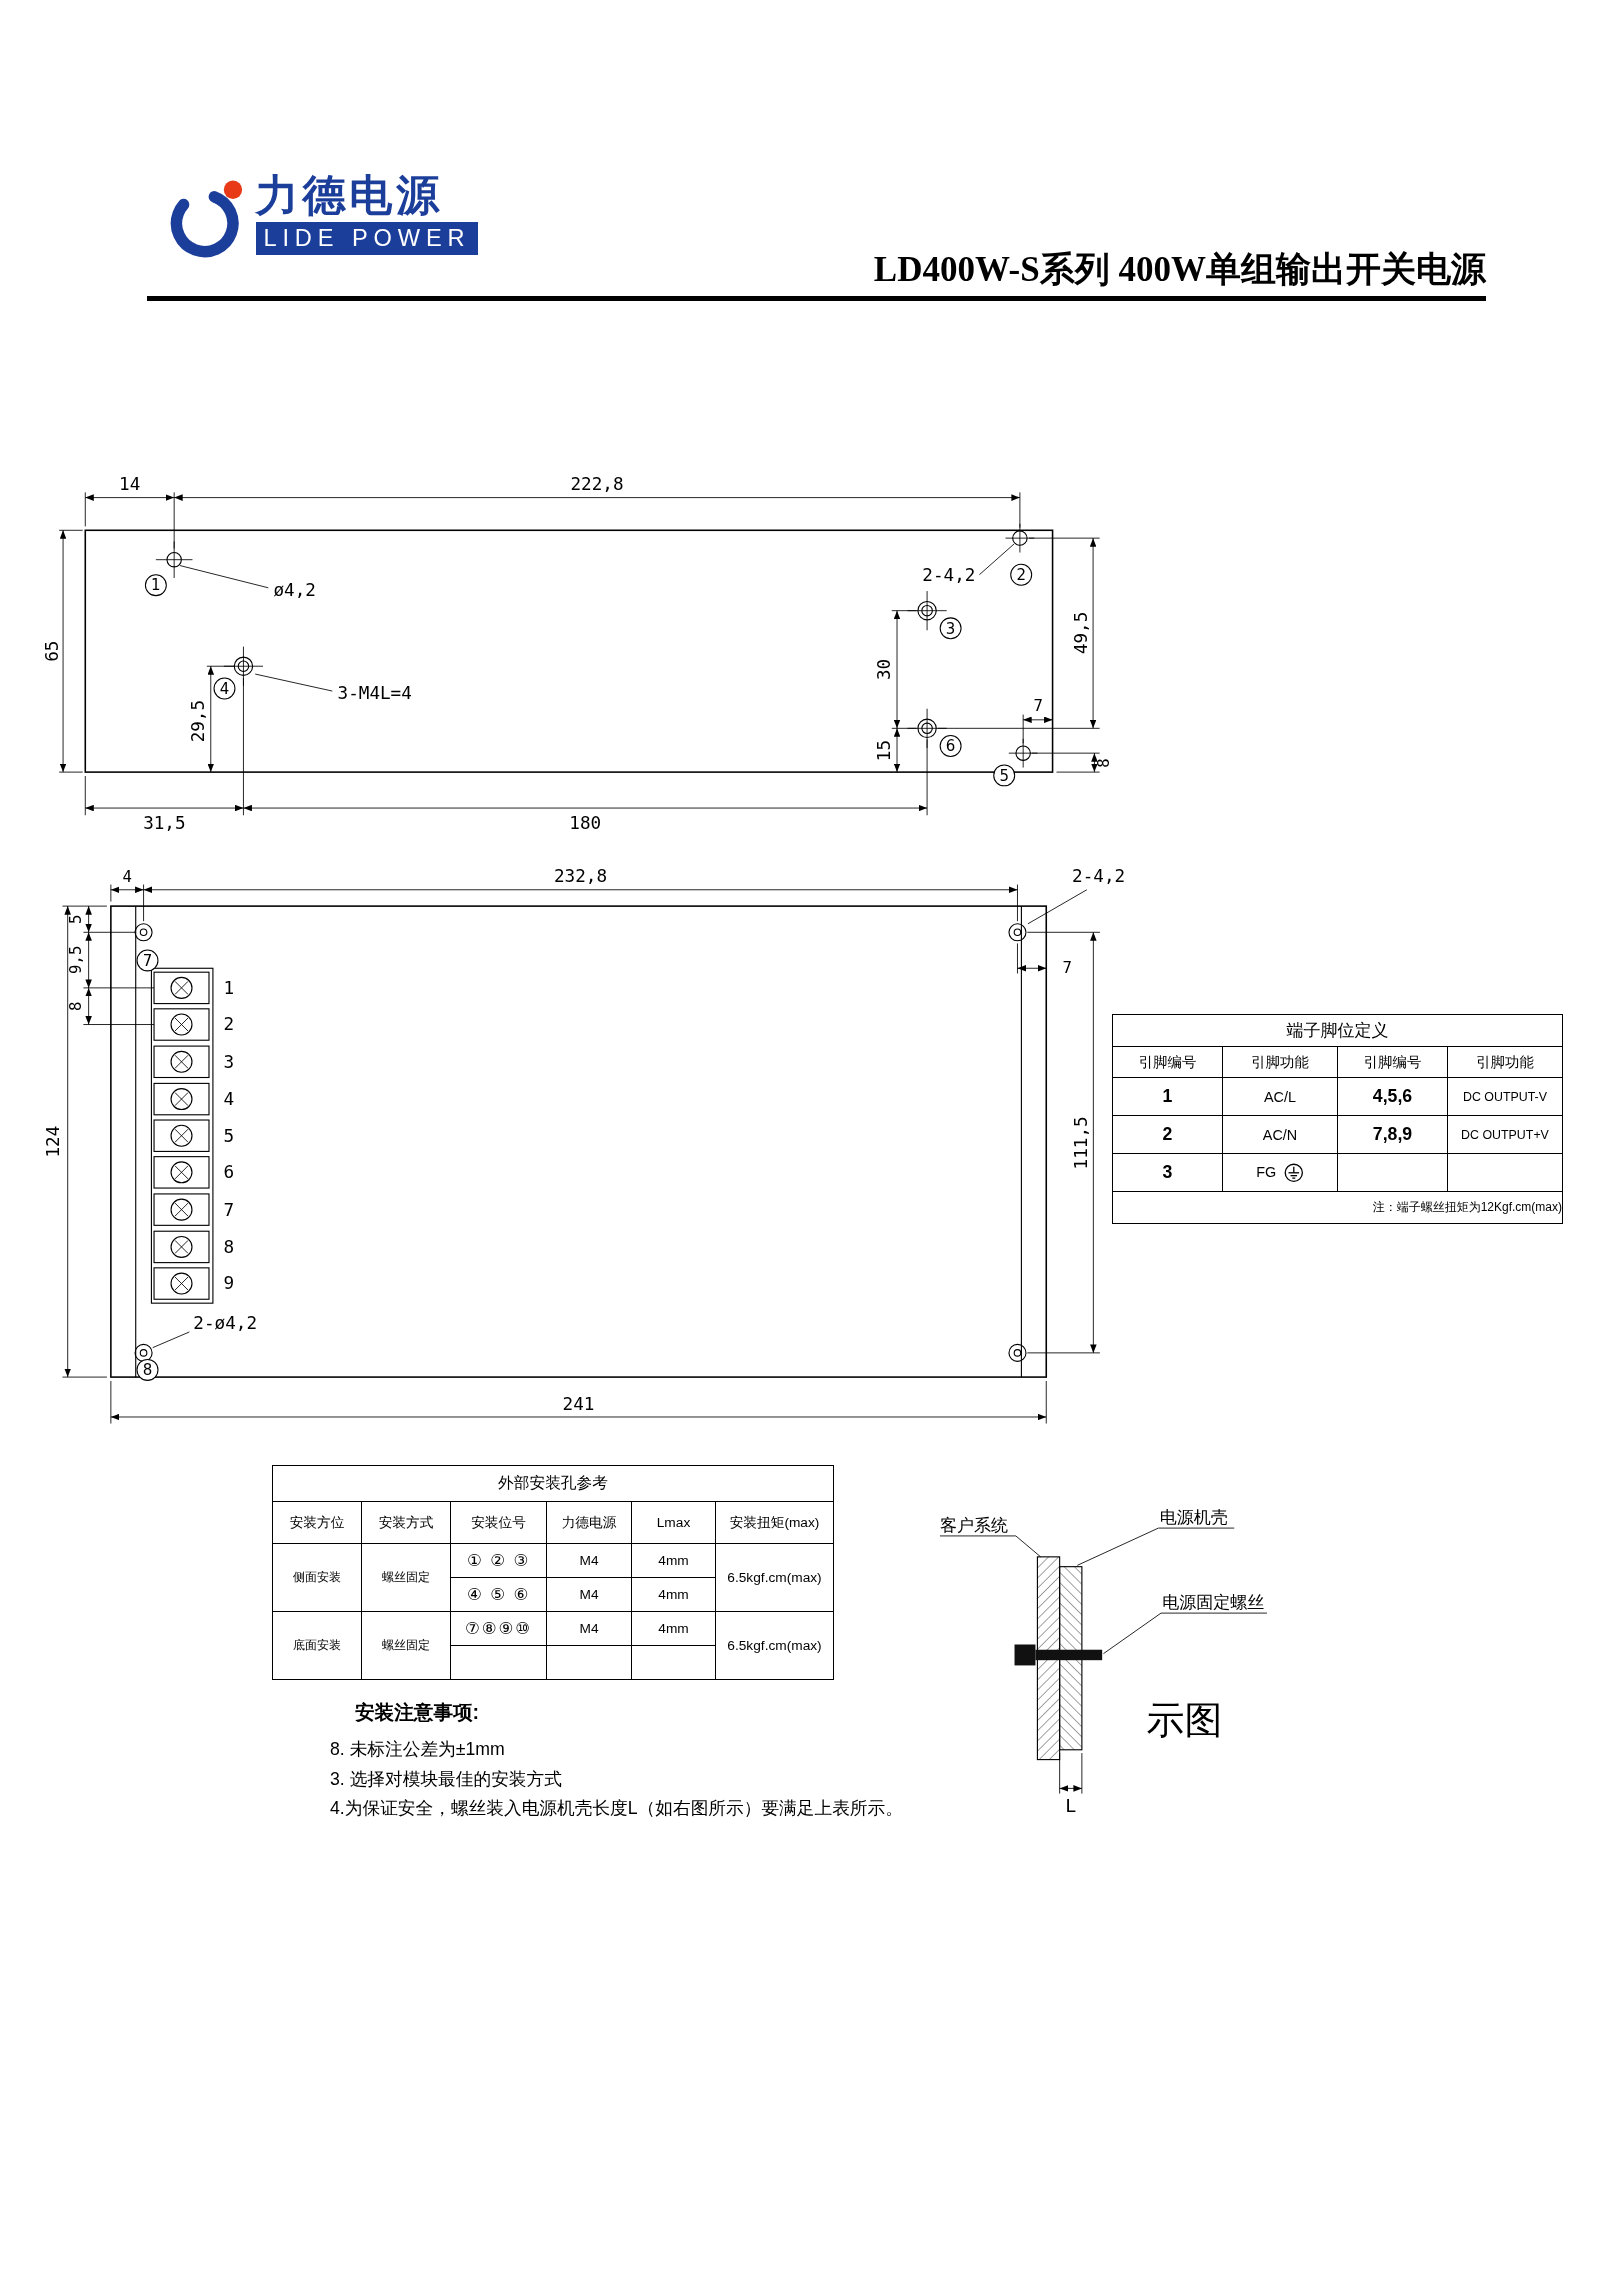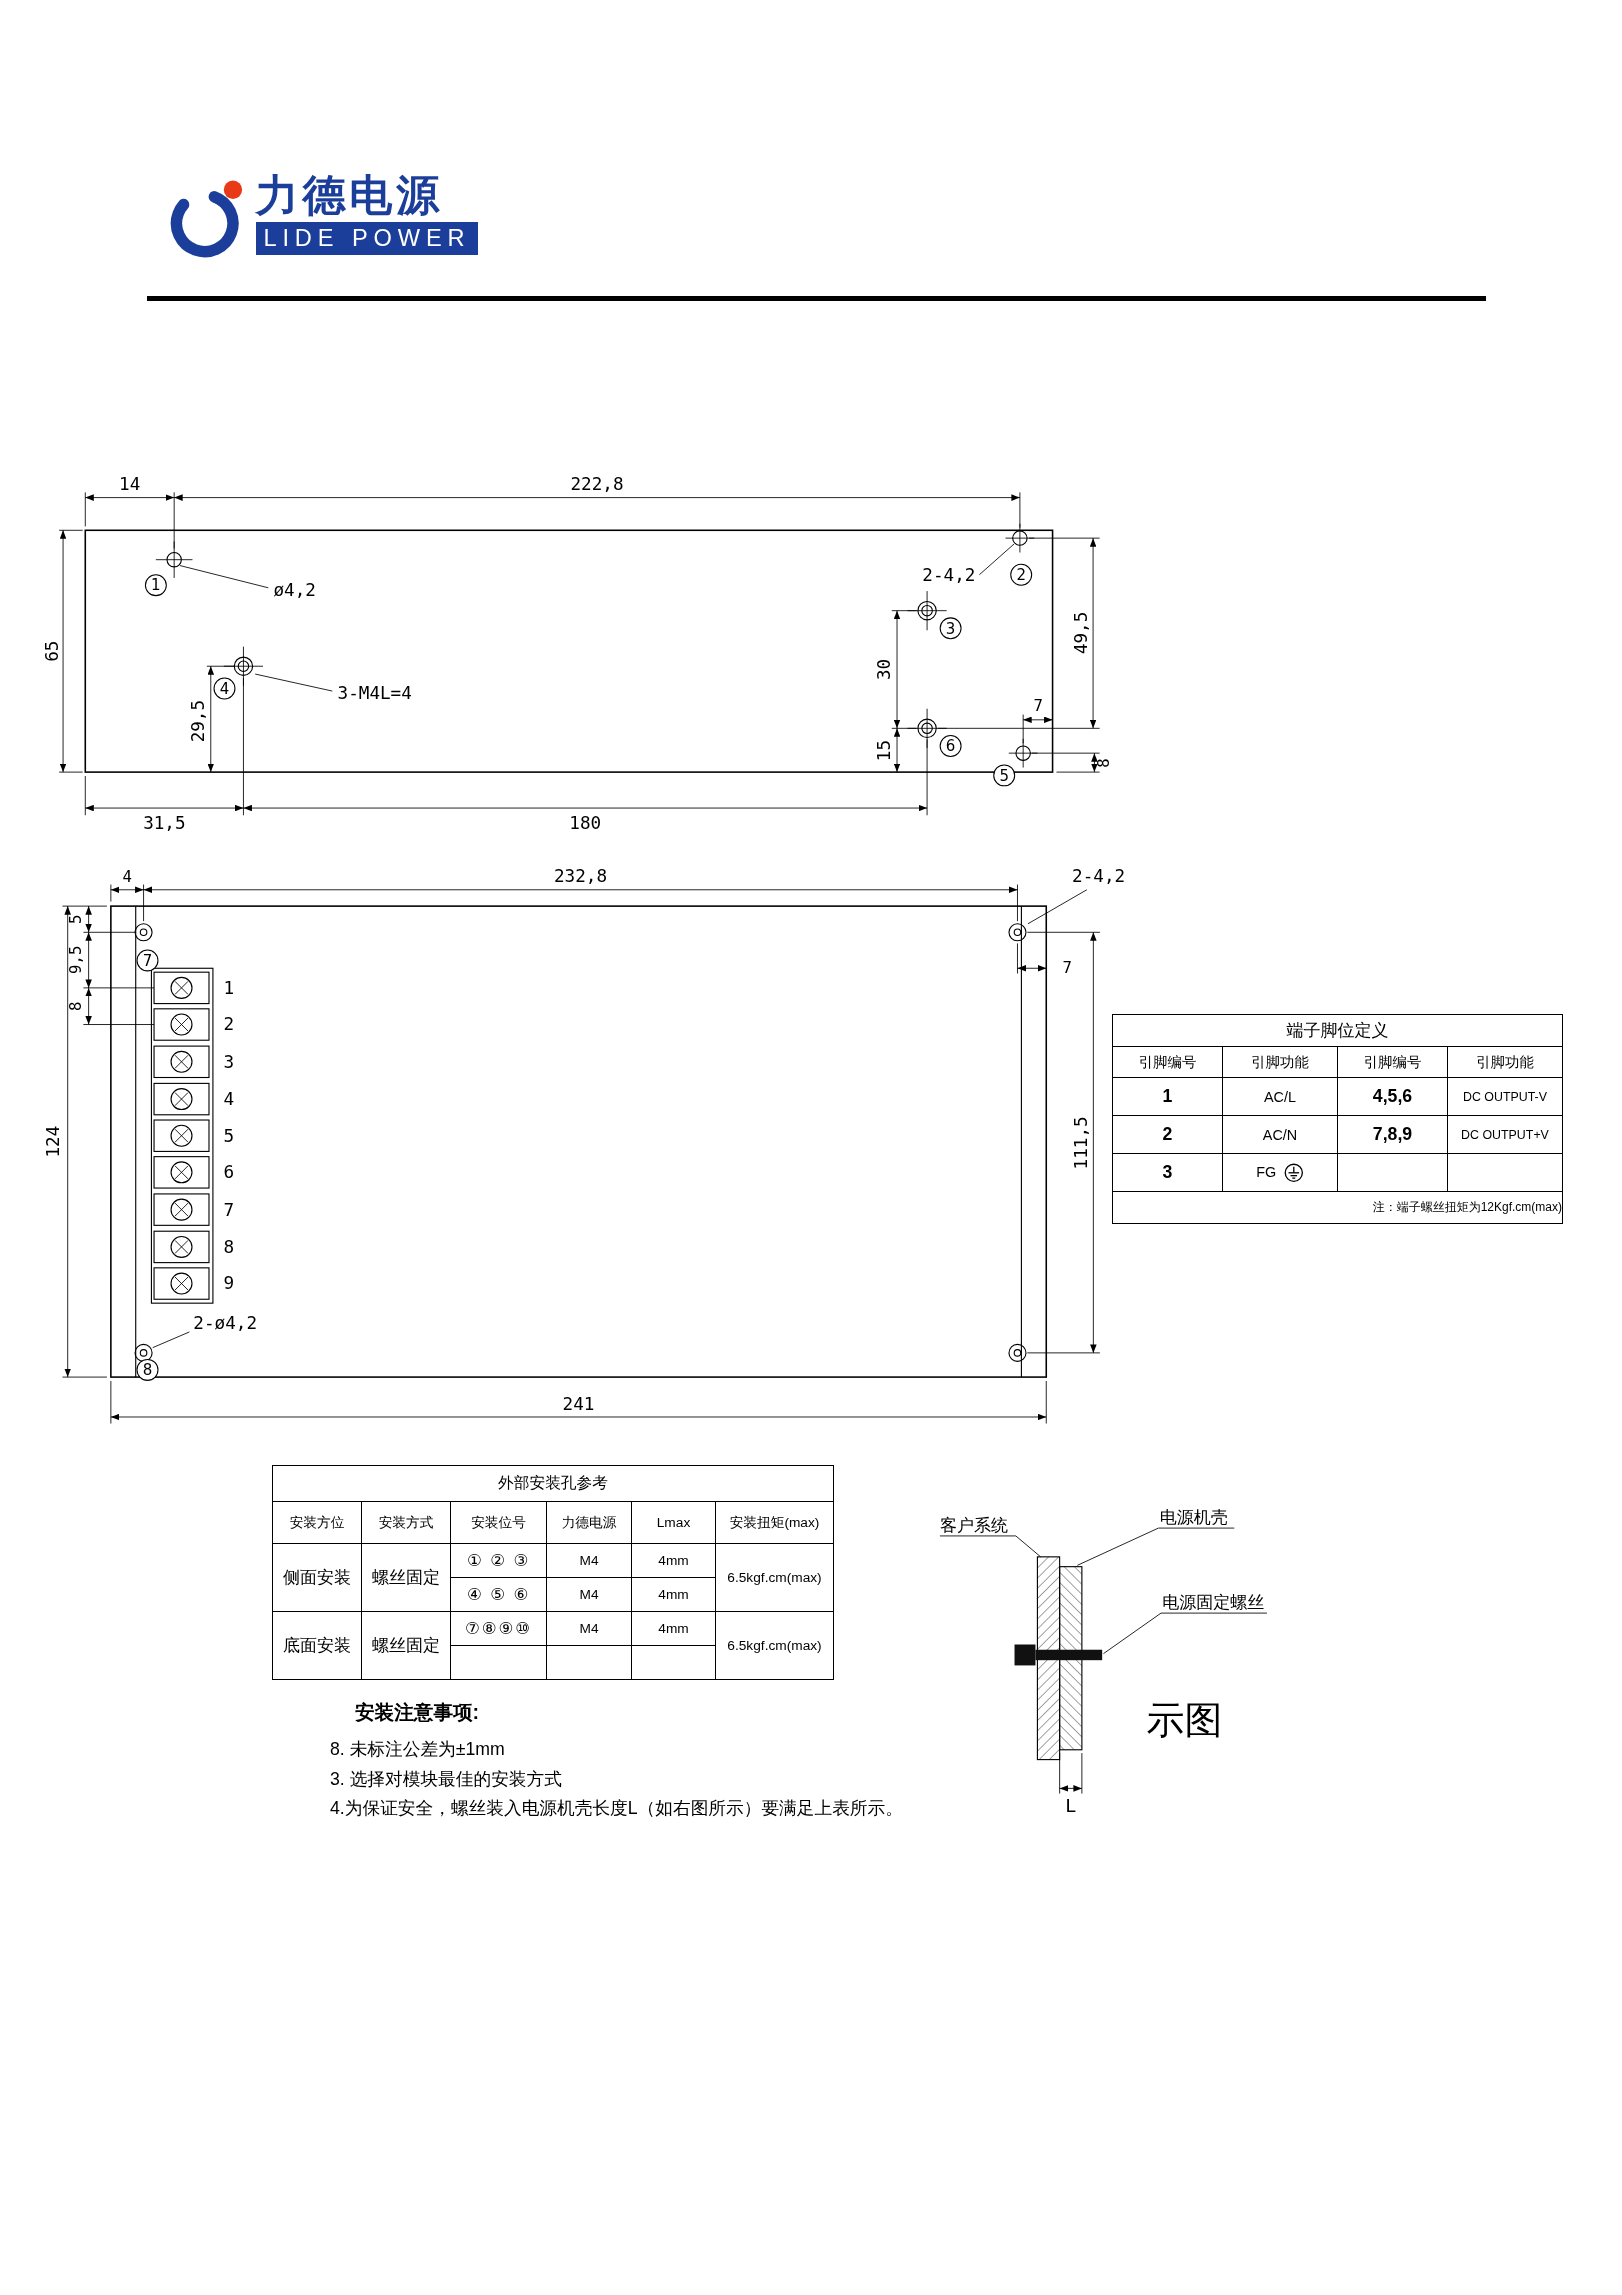--- a/index.html
+++ b/index.html
@@ -35,21 +35,21 @@
   .pin-table .t-row td{height:37px;}
   .pin-num{font-size:17.7px;font-weight:bold;}
   .pin-fn{font-size:14.4px;}
   .pin-out{font-size:12.4px;}
   .pin-note{height:31px;font-size:12px;text-align:right;padding-left:6.5px;}
   .gnd{vertical-align:middle;margin-left:3.9px;display:inline-block;}
   .mount-table{position:absolute;left:272px;top:1465px;width:560px;}
   .mount-table .t-title{height:35px;font-size:15.7px;}
   .mount-table .t-head td{height:41px;font-size:13.7px;}
   .mount-table .t-sub td{height:33px;}
-  .mt-pos,.mt-met{font-size:17px;}
+  .mt-pos,.mt-met{font-size:12px;}
   .mt-num{font-size:16.4px;letter-spacing:2px;}
   .mt-spec,.mt-lmax,.mt-tq{font-size:13.7px;}
   
   .notes{position:absolute;left:330px;top:1699px;width:818px;}
   .notes-title{font-weight:bold;font-size:19.6px;margin:0 0 9.2px 25px;}
   .notes-item{font-size:17.7px;line-height:29.4px;}
 </style>
 </head>
 <body>
 
@@ -60,20 +60,21 @@
       <circle cx="52" cy="62" r="37" fill="none" stroke="#1c3e9b" stroke-width="15" stroke-dasharray="188 50" stroke-linecap="round" transform="rotate(-70 52 62)"></circle>
       <circle cx="89" cy="18" r="12" fill="#e83a17"></circle>
     </svg>
     <div>
       <div class="logo-cn">力德电源</div>
       <div class="logo-bar">
         <span>LIDE POWER</span>
       </div>
     </div>
   </div>
+  <div class="doc-title">LD400W-S系列 400W单组输出开关电源</div>
   <div class="rule"></div>
 
   <svg class="svg1" width="1060" height="366" viewBox="0 0 1620 560">
     <defs>
       <marker id="ar1" markerWidth="14" markerHeight="10" refX="13" refY="5" orient="auto-start-reverse" markerUnits="userSpaceOnUse">
         <path d="M0,0L13,5L0,10Z" fill="#000"></path>
       </marker>
     </defs>
 
     <rect x="50" y="80" width="1480" height="370" class="part"></rect>

